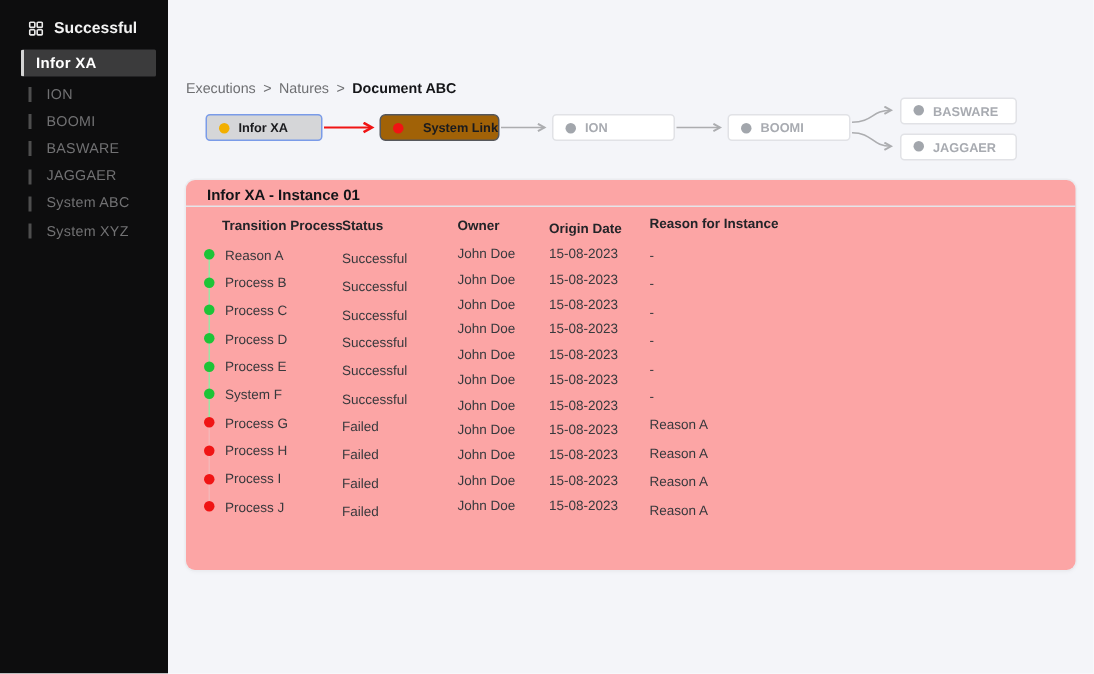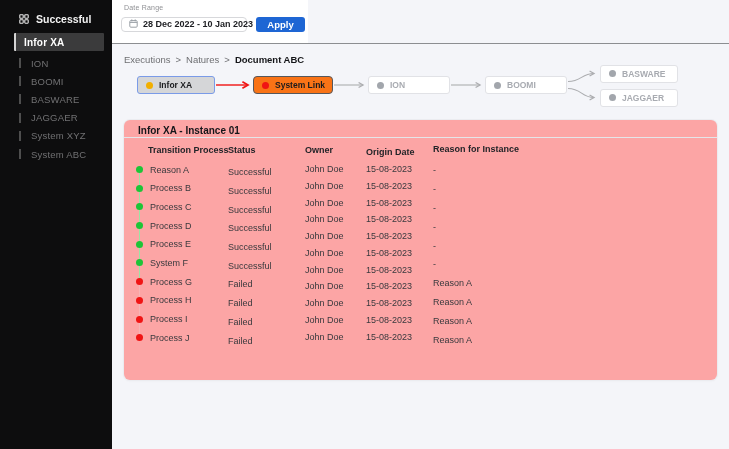--- a/index.html
+++ b/index.html
@@ -39,21 +39,21 @@
   .breadcrumb .crumb { cursor:pointer; }
   .breadcrumb .crumb.current { color:#141518; font-weight:bold; cursor:default; }
   .breadcrumb .sep { color:#6E6F72; }
 
   
   .flow-svg { position:absolute; left:0; top:0; width:617px; height:72px; pointer-events:none; }
   .fnode { position:absolute; height:18px; display:flex; align-items:center; gap:6px; padding-left:8px;
            border-radius:3px; font-size:8.5px; font-weight:bold; cursor:pointer; background:#fff; }
   .fnode .fdot { width:7px; height:7px; border-radius:50%; flex:0 0 auto; }
   .fnode--selected { background:#D5D6D8; border:1.8px solid #7A9BE8; color:#1A1B1E; }
-  .fnode--active   { background:#f97316; border:1.4px solid #55575C; border-radius:4px; color:#1A1B1E; }
+  .fnode--active   { background:#a16207; border:1.4px solid #55575C; border-radius:4px; color:#1A1B1E;justify-content:space-between; }
   .fnode--inactive { background:#FFFFFF; border:1px solid #E1E2E6; color:#A8ABB1; }
   .fnode-1 { left:25px;  top:32px;   width:78px; }
   .fnode-2 { left:141px; top:32px;   width:80px; }
   .fnode-3 { left:256px; top:32px;   width:82px; }
   .fnode-4 { left:373px; top:32px;   width:82px; }
   .fnode-5 { left:488px; top:20.5px; width:78px; }
   .fnode-6 { left:488px; top:44.5px; width:78px; }
 
   
   .card { position:absolute; left:12px; top:76px; width:593px; height:260px; background:#fca5a5;
@@ -111,45 +111,29 @@
         <div class="nav-item">
           <div class="tick"></div>
           <div class="nav-label">BASWARE</div>
         </div>
         <div class="nav-item">
           <div class="tick"></div>
           <div class="nav-label">JAGGAER</div>
         </div>
         <div class="nav-item">
           <div class="tick"></div>
+          <div class="nav-label">System ABC</div>
+        </div>
+        <div class="nav-item">
+          <div class="tick"></div>
           <div class="nav-label">System XYZ</div>
-        </div>
-        <div class="nav-item">
-          <div class="tick"></div>
-          <div class="nav-label">System ABC</div>
         </div>
       </div>
   </div>
 
-  <div class="topbar">
-    <div class="topbar-panel"></div>
-    <div class="dr-label">Date Range</div>
-    <div class="dr-input">
-      <span>
-        <svg width="9" height="9" viewBox="0 0 9 9" fill="none" stroke="#9AA0A6" stroke-width="1">
-          <rect x="0.8" y="1.6" width="7.4" height="6.6" rx="1"></rect>
-          <line x1="2.8" y1="0.4" x2="2.8" y2="2.4"></line>
-          <line x1="6.2" y1="0.4" x2="6.2" y2="2.4"></line>
-          <line x1="0.8" y1="3.4" x2="8.2" y2="3.4"></line>
-        </svg>
-      </span>
-      <span>28 Dec 2022 - 10 Jan 2023</span>
-    </div>
-    <button class="apply-btn">Apply</button>
-  </div>
 
   <div class="content">
 
     <div class="breadcrumb">
         <div class="crumb">Executions</div>
         <div class="sep">&gt;</div>
         <div class="crumb">Natures</div>
         <div class="sep">&gt;</div>
         <div class="crumb current">Document ABC</div>
       </div>

